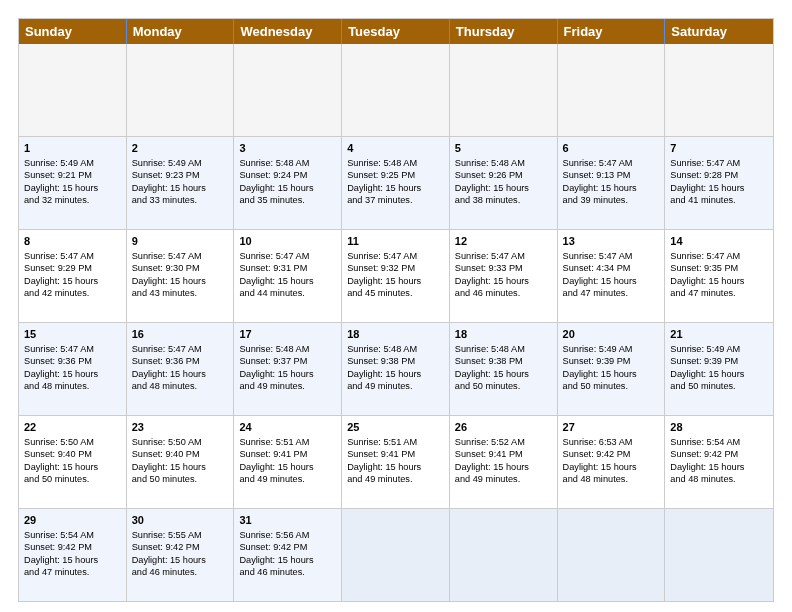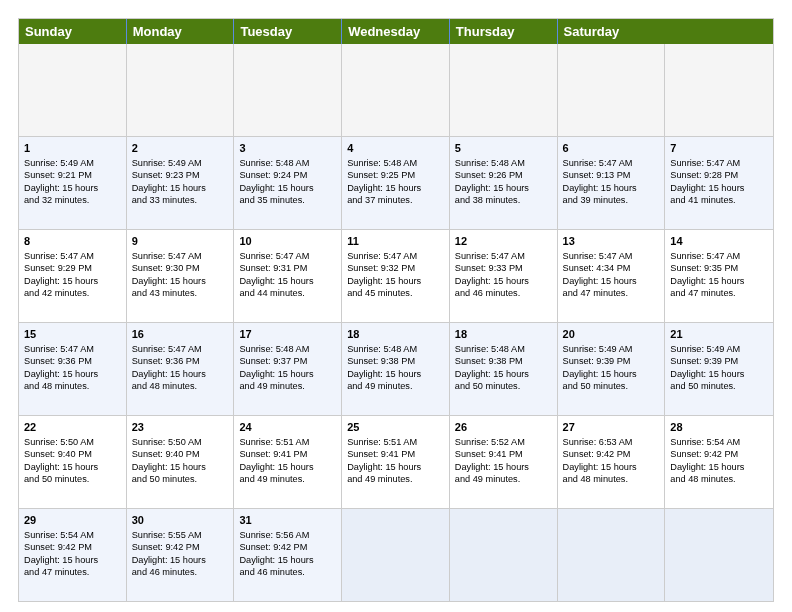--- a/index.html
+++ b/index.html
@@ -42,21 +42,21 @@
     }
     .calendar {
       flex: 1;
       display: flex;
       flex-direction: column;
       border: 1px solid #ccc;
     }
     .cal-header {
       display: grid;
       grid-template-columns: repeat(7, 1fr);
-      background: #4d7c0f;
+      background: #a16207;
     }
     .cal-header-cell {
       color: #fff;
       font-weight: bold;
       font-size: 13px;
       padding: 5px 6px;
       border-right: 1px solid #5a8be0;
     }
     .cal-header-cell:last-child { border-right: none; }
     .cal-body {
@@ -95,23 +95,24 @@
   </style>
 </head>
 <body>
 
 <div class="page">
 
   <div class="calendar">
     <div class="cal-header">
     <div class="cal-header-cell">Sunday</div>
         <div class="cal-header-cell">Monday</div>
+        <div class="cal-header-cell">Wednesday</div>
         <div class="cal-header-cell">Tuesday</div>
-        <div class="cal-header-cell">Wednesday</div>
         <div class="cal-header-cell">Thursday</div>
+        <div class="cal-header-cell">Friday</div>
         <div class="cal-header-cell">Saturday</div>
       </div>
     <div class="cal-body">
     <div class="cal-row">
           <div class="cal-cell empty"></div>
           <div class="cal-cell empty"></div>
           <div class="cal-cell empty"></div>
           <div class="cal-cell empty"></div>
           <div class="cal-cell empty"></div>
           <div class="cal-cell empty"></div>

